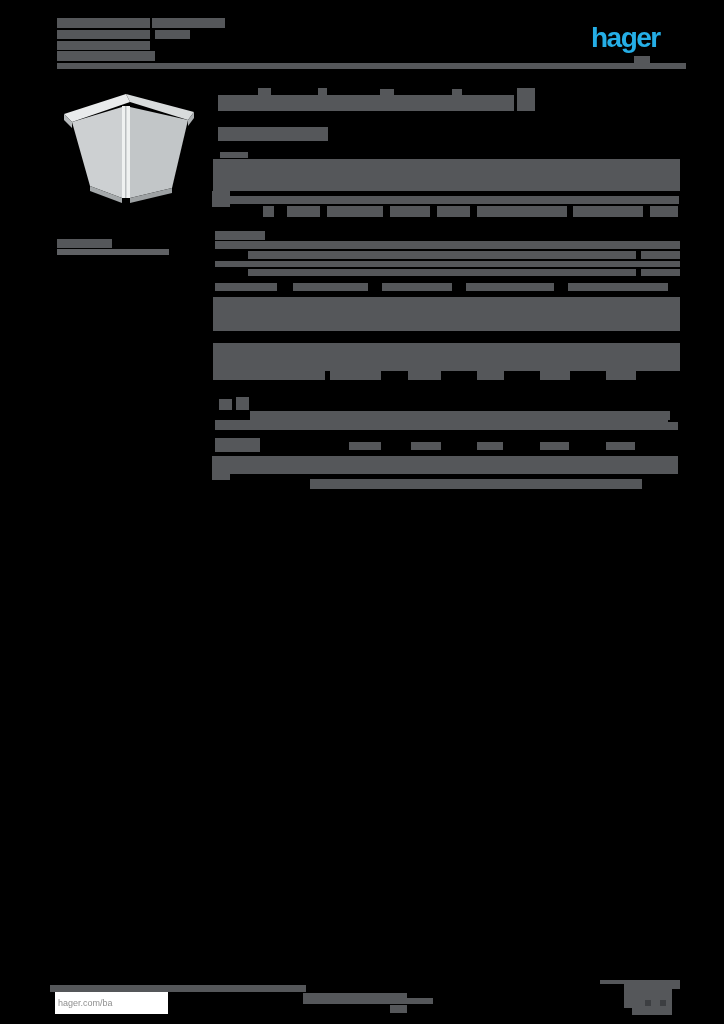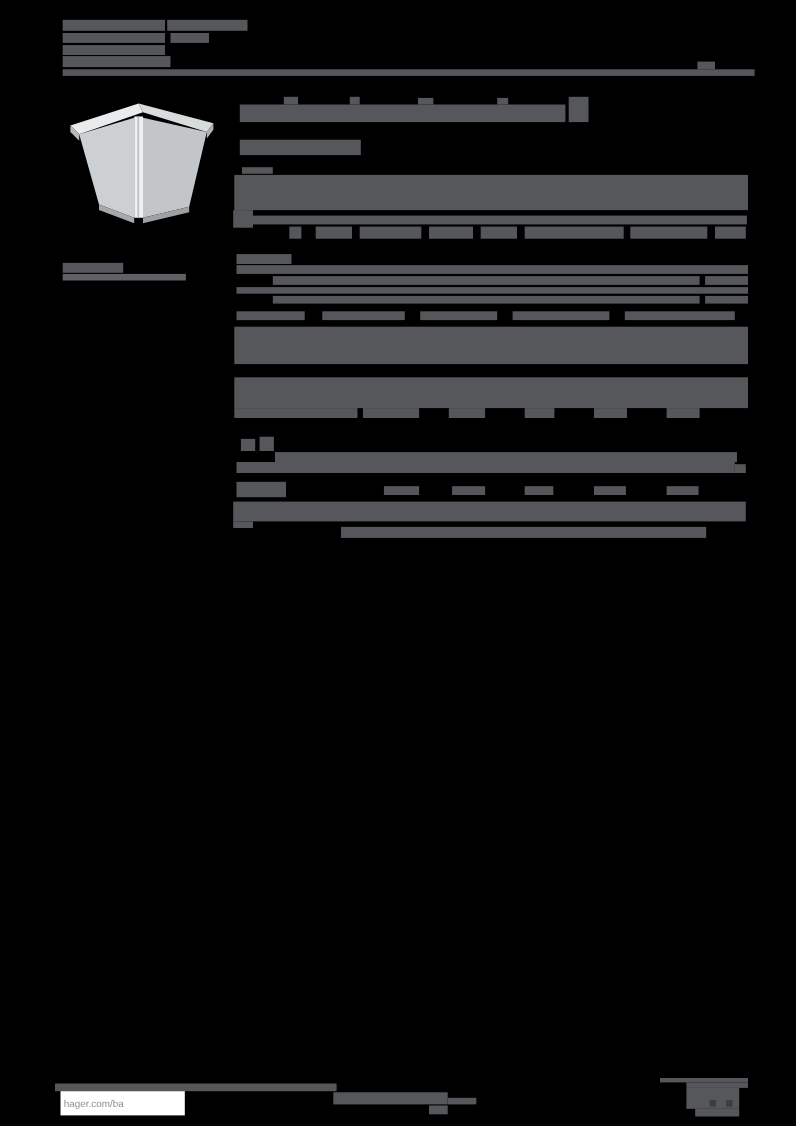--- a/index.html
+++ b/index.html
@@ -128,20 +128,23 @@
       <div class="bar" style="left: 407px; top: 998px; width: 26px; height: 6px; background: rgb(85, 87, 90);"></div>
       <div class="bar" style="left: 390px; top: 1005px; width: 17px; height: 8px; background: rgb(85, 87, 90);"></div>
       <div class="bar" style="left: 600px; top: 980px; width: 80px; height: 4px; background: rgb(85, 87, 90);"></div>
       <div class="bar" style="left: 624px; top: 984px; width: 56px; height: 5px; background: rgb(85, 87, 90);"></div>
       <div class="bar" style="left: 624px; top: 989px; width: 48px; height: 19px; background: rgb(85, 87, 90);"></div>
       <div class="bar" style="left: 632px; top: 1008px; width: 40px; height: 7px; background: rgb(85, 87, 90);"></div>
       <div class="bar" style="left: 645px; top: 1000px; width: 6px; height: 6px; background: rgb(60, 62, 65);"></div>
       <div class="bar" style="left: 660px; top: 1000px; width: 6px; height: 6px; background: rgb(60, 62, 65);"></div>
     </div>
 
+  <div class="logo" style="color: rgb(37, 174, 230);">
+    <span>hager</span>
+  </div>
 
   <svg class="product-image" viewBox="0 0 140 118" xmlns="http://www.w3.org/2000/svg">
     <polygon points="4,28 66,8 70,16 12,36" fill="#e9ebec"></polygon>
     <polygon points="66,8 134,26 128,34 70,16" fill="#d9dcdd"></polygon>
     <polygon points="4,28 12,36 12,42 4,34" fill="#b6babc"></polygon>
     <polygon points="134,26 128,34 128,40 134,32" fill="#aeb2b4"></polygon>
     <polygon points="12,36 62,21 62,112 30,100" fill="#cdd0d2"></polygon>
     <polygon points="70,21 128,34 112,102 70,112" fill="#c2c6c8"></polygon>
     <polygon points="62,20 70,20 70,112 62,112" fill="#eff1f1"></polygon>
     <polygon points="65,20 66.5,20 66.5,112 65,112" fill="#b9bdbf"></polygon>

